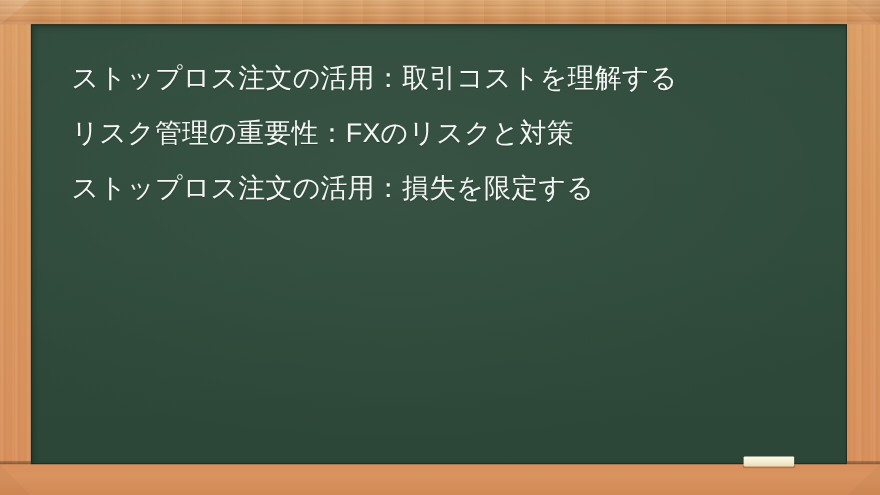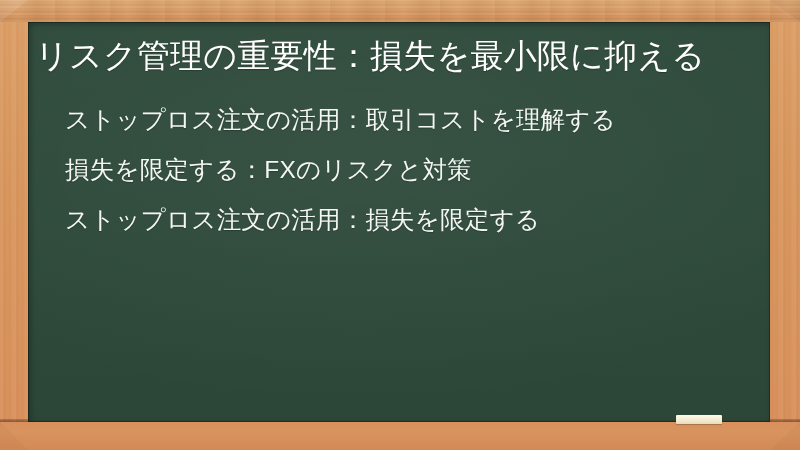--- a/index.html
+++ b/index.html
@@ -150,25 +150,24 @@
   <div class="rail-bottom"></div>
   <div class="ledge-shadow"></div>
 
   <div class="miter tl"></div>
   <div class="miter tr"></div>
   <div class="miter bl"></div>
   <div class="miter br"></div>
 
   <div class="board">
 
-    <h1 class="board-title">リスク管理の重要性：損失を最小限に抑える</h1>
 
     <ul class="topic-list">
       <li class="topic-item">ストップロス注文の活用：取引コストを理解する</li>
-      <li class="topic-item">損失を限定する：FXのリスクと対策</li>
+      <li class="topic-item">リスク管理の重要性：FXのリスクと対策</li>
       <li class="topic-item">ストップロス注文の活用：損失を限定する</li>
     </ul>
 
   </div>
 
   <div class="chalk-stick"></div>
 
 </div>
 
 </body></html>

